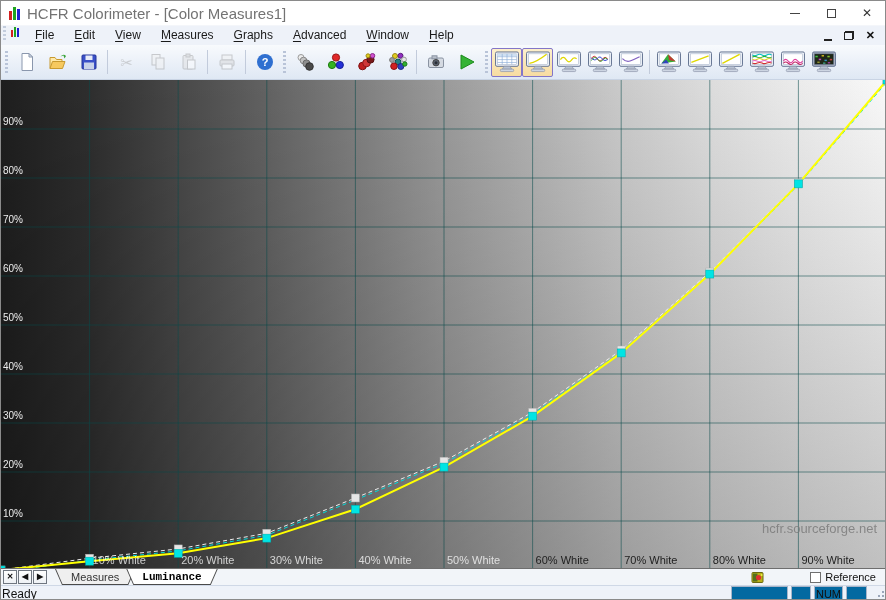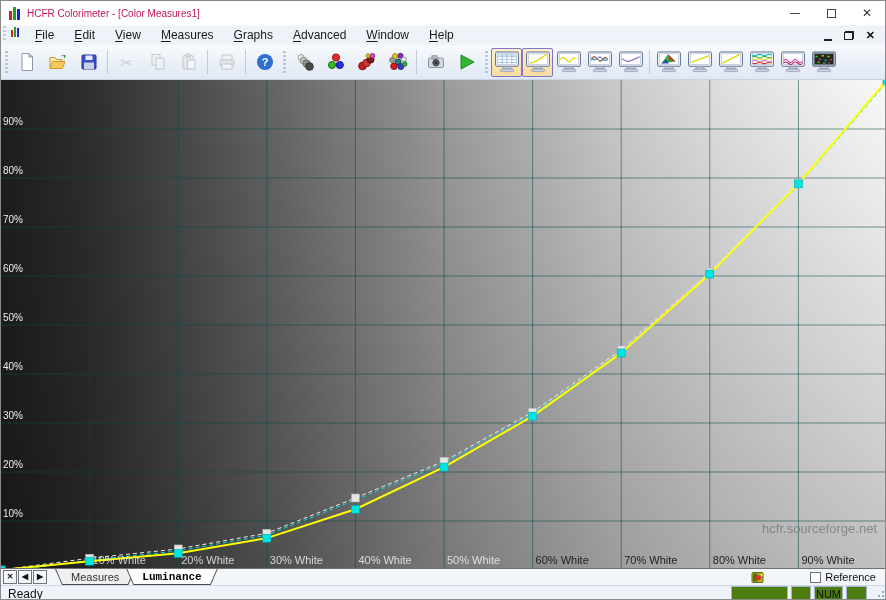--- a/index.html
+++ b/index.html
@@ -7,21 +7,21 @@
   body { font-family:"Liberation Sans", sans-serif; }
   .window { width:886px; height:600px; border:1px solid #8a8a8a; display:flex; flex-direction:column; background:#fff; overflow:hidden; }
 
   
   .titlebar { height:24px; background:#ffffff; display:flex; align-items:center; padding-left:8px; flex:0 0 auto; }
   .appicon { display:flex; align-items:flex-end; gap:1px; height:14px; margin-right:7px; }
   .appicon i { display:block; width:3px; }
   .appicon .r { height:9px;  background:#d42020; }
   .appicon .g { height:13px; background:#1fa31f; }
   .appicon .b { height:11px; background:#2020cf; }
-  .title-text { font-size:10px; color:#be185d; }
+  .title-text { font-size:15px; color:#737373; }
   .win-controls { margin-left:auto; display:flex; height:100%; }
   .win-btn { width:36px; height:100%; display:flex; align-items:center; justify-content:center; color:#333; }
   .glyph-min { width:10px; height:1px; background:#444; display:block; }
   .glyph-max { width:9px; height:9px; border:1px solid #444; display:block; }
   .glyph-close { font-size:12px; line-height:1; color:#333; }
 
   
   .menubar { height:20px; background:#eef2f9; display:flex; font-size:12px; color:#1a1a1a; flex:0 0 auto; border-top:1px solid #f4f6fa; }
   .grip-v { width:3px; height:14px; margin:0 3px 0 2px;
     background:repeating-linear-gradient(to bottom,#c3cddd 0 2px, transparent 2px 4px); }
@@ -70,24 +70,24 @@
   .tab.active .shape::after { background:#ffffff; }
   .tab span { position:relative; z-index:2; color:#333; }
   .tab.active { z-index:3; }
   .tab.active span { font-weight:bold; color:#000; }
   .strip-right { margin-left:auto; display:flex; align-items:center; }
   .ref-check { width:11px; height:11px; border:1px solid #707070; background:#fff; margin-right:4px; }
   .ref-label { color:#111; margin-right:9px; }
   .indicator { margin-right:46px; display:block; }
 
   
-  .statusbar { height:16px; background:#eef2f9; border-top:1px solid #cfd8e6; display:flex; align-items:center; font-size:12px; color:#111; padding-left:7px; flex:0 0 auto; }
+  .statusbar { height:16px; background:#eef2f9; border-top:1px solid #cfd8e6; display:flex; align-items:center; font-size:12px; color:#111; padding-left:1px; flex:0 0 auto; }
   .sb-ready { flex:0 0 auto; }
   .sb-spacer { flex:1; }
-  .sb-pane { height:15px; border:1px solid #a9b5c9; background:#4d7c0f; margin-right:3px; display:flex; align-items:center; justify-content:center; font-size:11px; }
+  .sb-pane { height:15px; border:1px solid #a9b5c9; background:#0369a1; margin-right:3px; display:flex; align-items:center; justify-content:center; font-size:11px; }
   .p1 { width:57px; } .p2 { width:20px; } .p3 { width:29px; } .p4 { width:21px; }
   .sb-grip { width:12px; height:12px; margin:2px 1px 0 2px; position:relative; }
   .sb-grip i { position:absolute; width:2px; height:2px; background:#9aa6ba; }
   .sb-grip i:nth-child(1){ right:0; bottom:0; } .sb-grip i:nth-child(2){ right:4px; bottom:0; }
   .sb-grip i:nth-child(3){ right:8px; bottom:0; } .sb-grip i:nth-child(4){ right:0; bottom:4px; }
   .sb-grip i:nth-child(5){ right:4px; bottom:4px; } .sb-grip i:nth-child(6){ right:0; bottom:8px; }
 </style>
 </head>
 <body>
 

